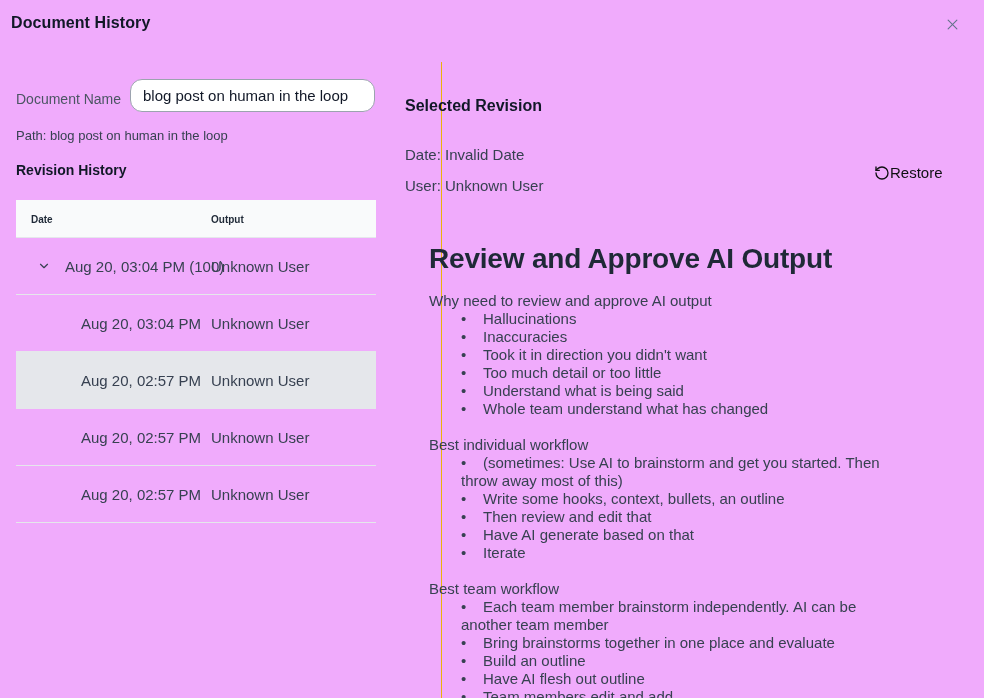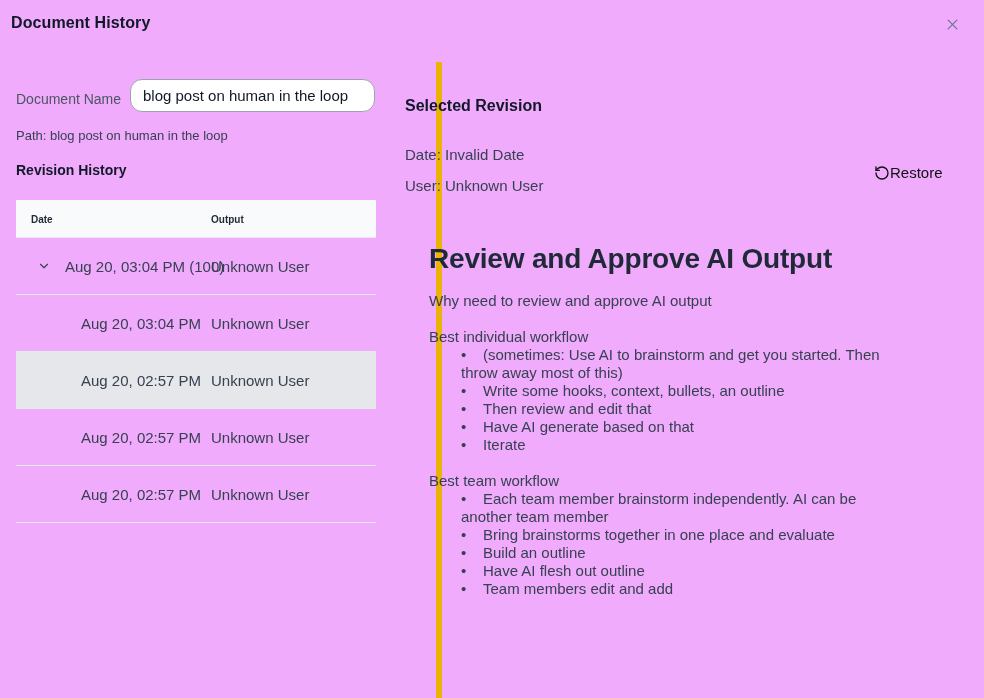--- a/index.html
+++ b/index.html
@@ -19,21 +19,21 @@
   .close-btn {
     position: absolute; right: 18px; top: 10px;
     width: 28px; height: 28px;
     background: none; border: none; cursor: pointer;
     display: flex; align-items: center; justify-content: center;
   }
 
   
   .left-panel {
     position: absolute; left: 0; top: 62px; width: 442px; height: 636px;
-    border-right: 6px solid #eab308;
+    border-right: 1px solid #eab308;
   }
   .doc-name-label {
     position: absolute; left: 16px; top: 29px;
     font-size: 14px; color: #4b5563;
   }
   .doc-name-input {
     position: absolute; left: 130px; top: 17px; width: 245px; height: 33px;
     border: 1px solid #9ca3af; border-radius: 12px;
     padding: 0 12px; font-size: 15px; color: #111827;
     font-family: "Liberation Sans", sans-serif; outline: none; background: #fff;
@@ -169,20 +169,28 @@
       <path d="M3 12a9 9 0 1 0 9-9 9.75 9.75 0 0 0-6.74 2.74L3 8"></path>
       <path d="M3 3v5h5"></path>
     </svg>
     <span>Restore</span>
   </button>
 
   <div class="doc-content">
     <h1>Review and Approve AI Output</h1>
 
     <p>Why need to review and approve AI output</p>
+    <ul>
+      <li>Hallucinations</li>
+      <li>Inaccuracies</li>
+      <li>Took it in direction you didn't want</li>
+      <li>Too much detail or too little</li>
+      <li>Understand what is being said</li>
+      <li>Whole team understand what has changed</li>
+    </ul>
 
     <p class="sect">Best individual workflow</p>
     <ul>
       <li>(sometimes: Use AI to brainstorm and get you started. Then throw away most of this)</li>
       <li>Write some hooks, context, bullets, an outline</li>
       <li>Then review and edit that</li>
       <li>Have AI generate based on that</li>
       <li>Iterate</li>
     </ul>
 

